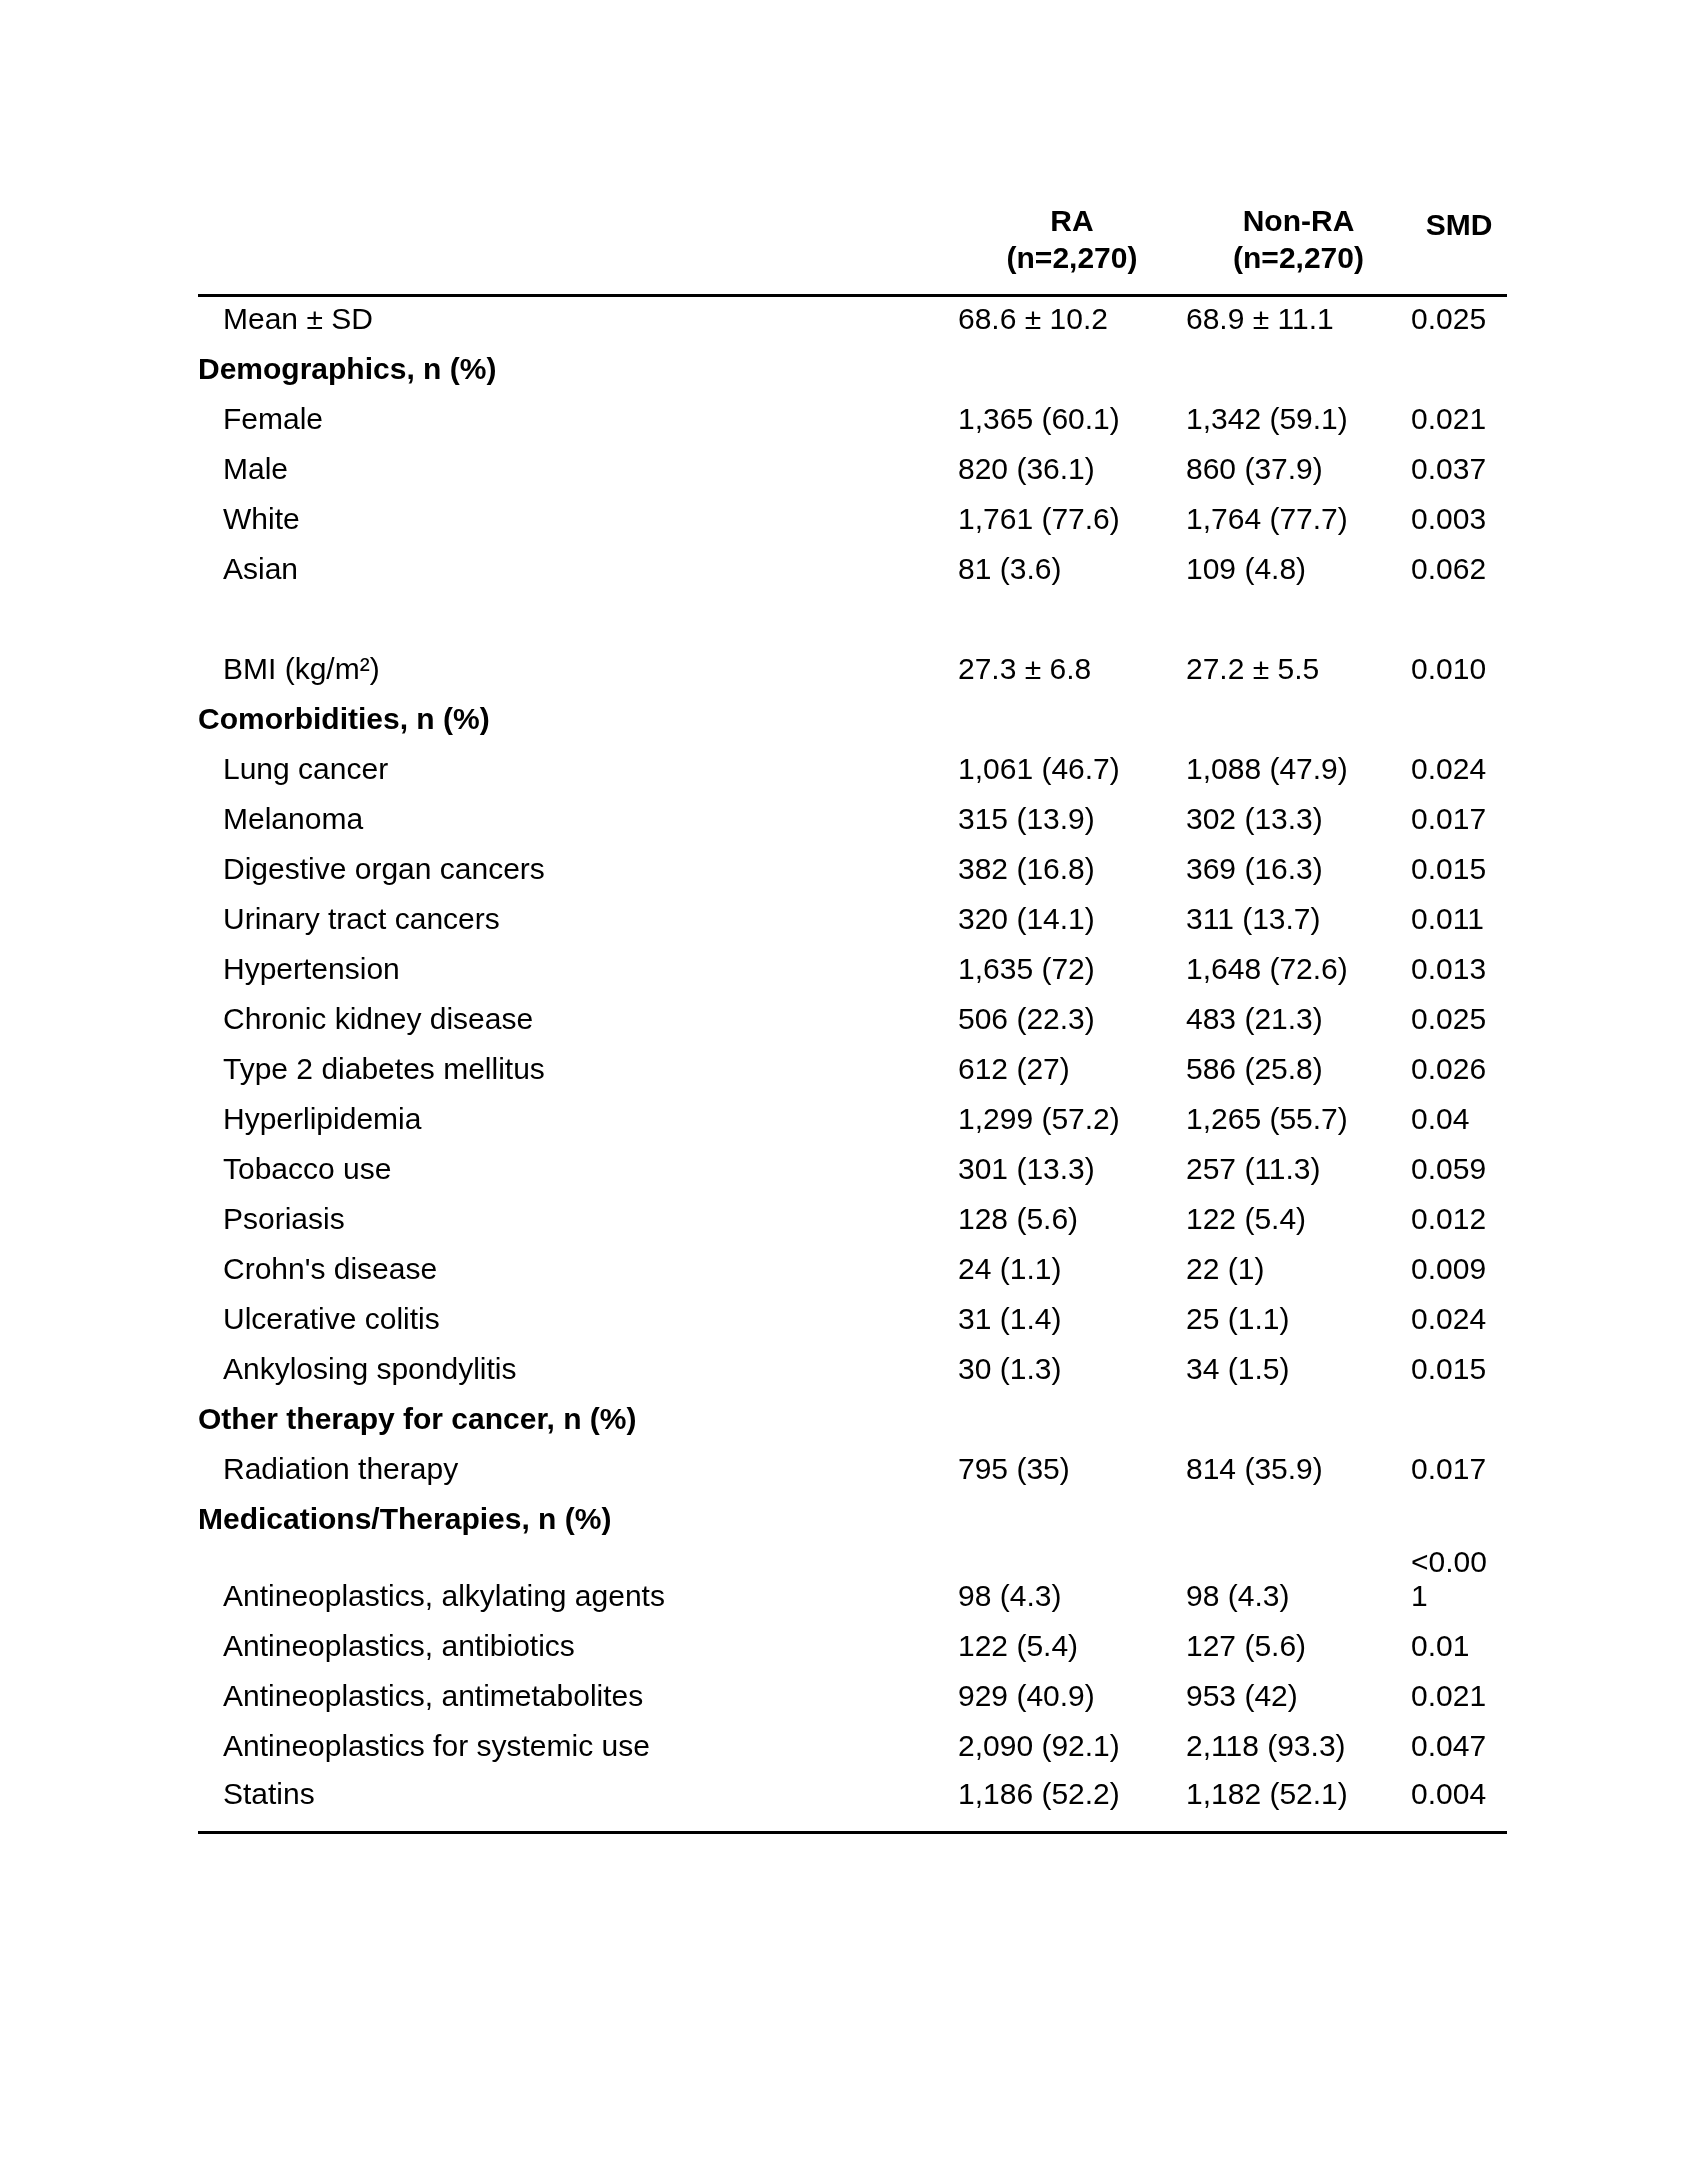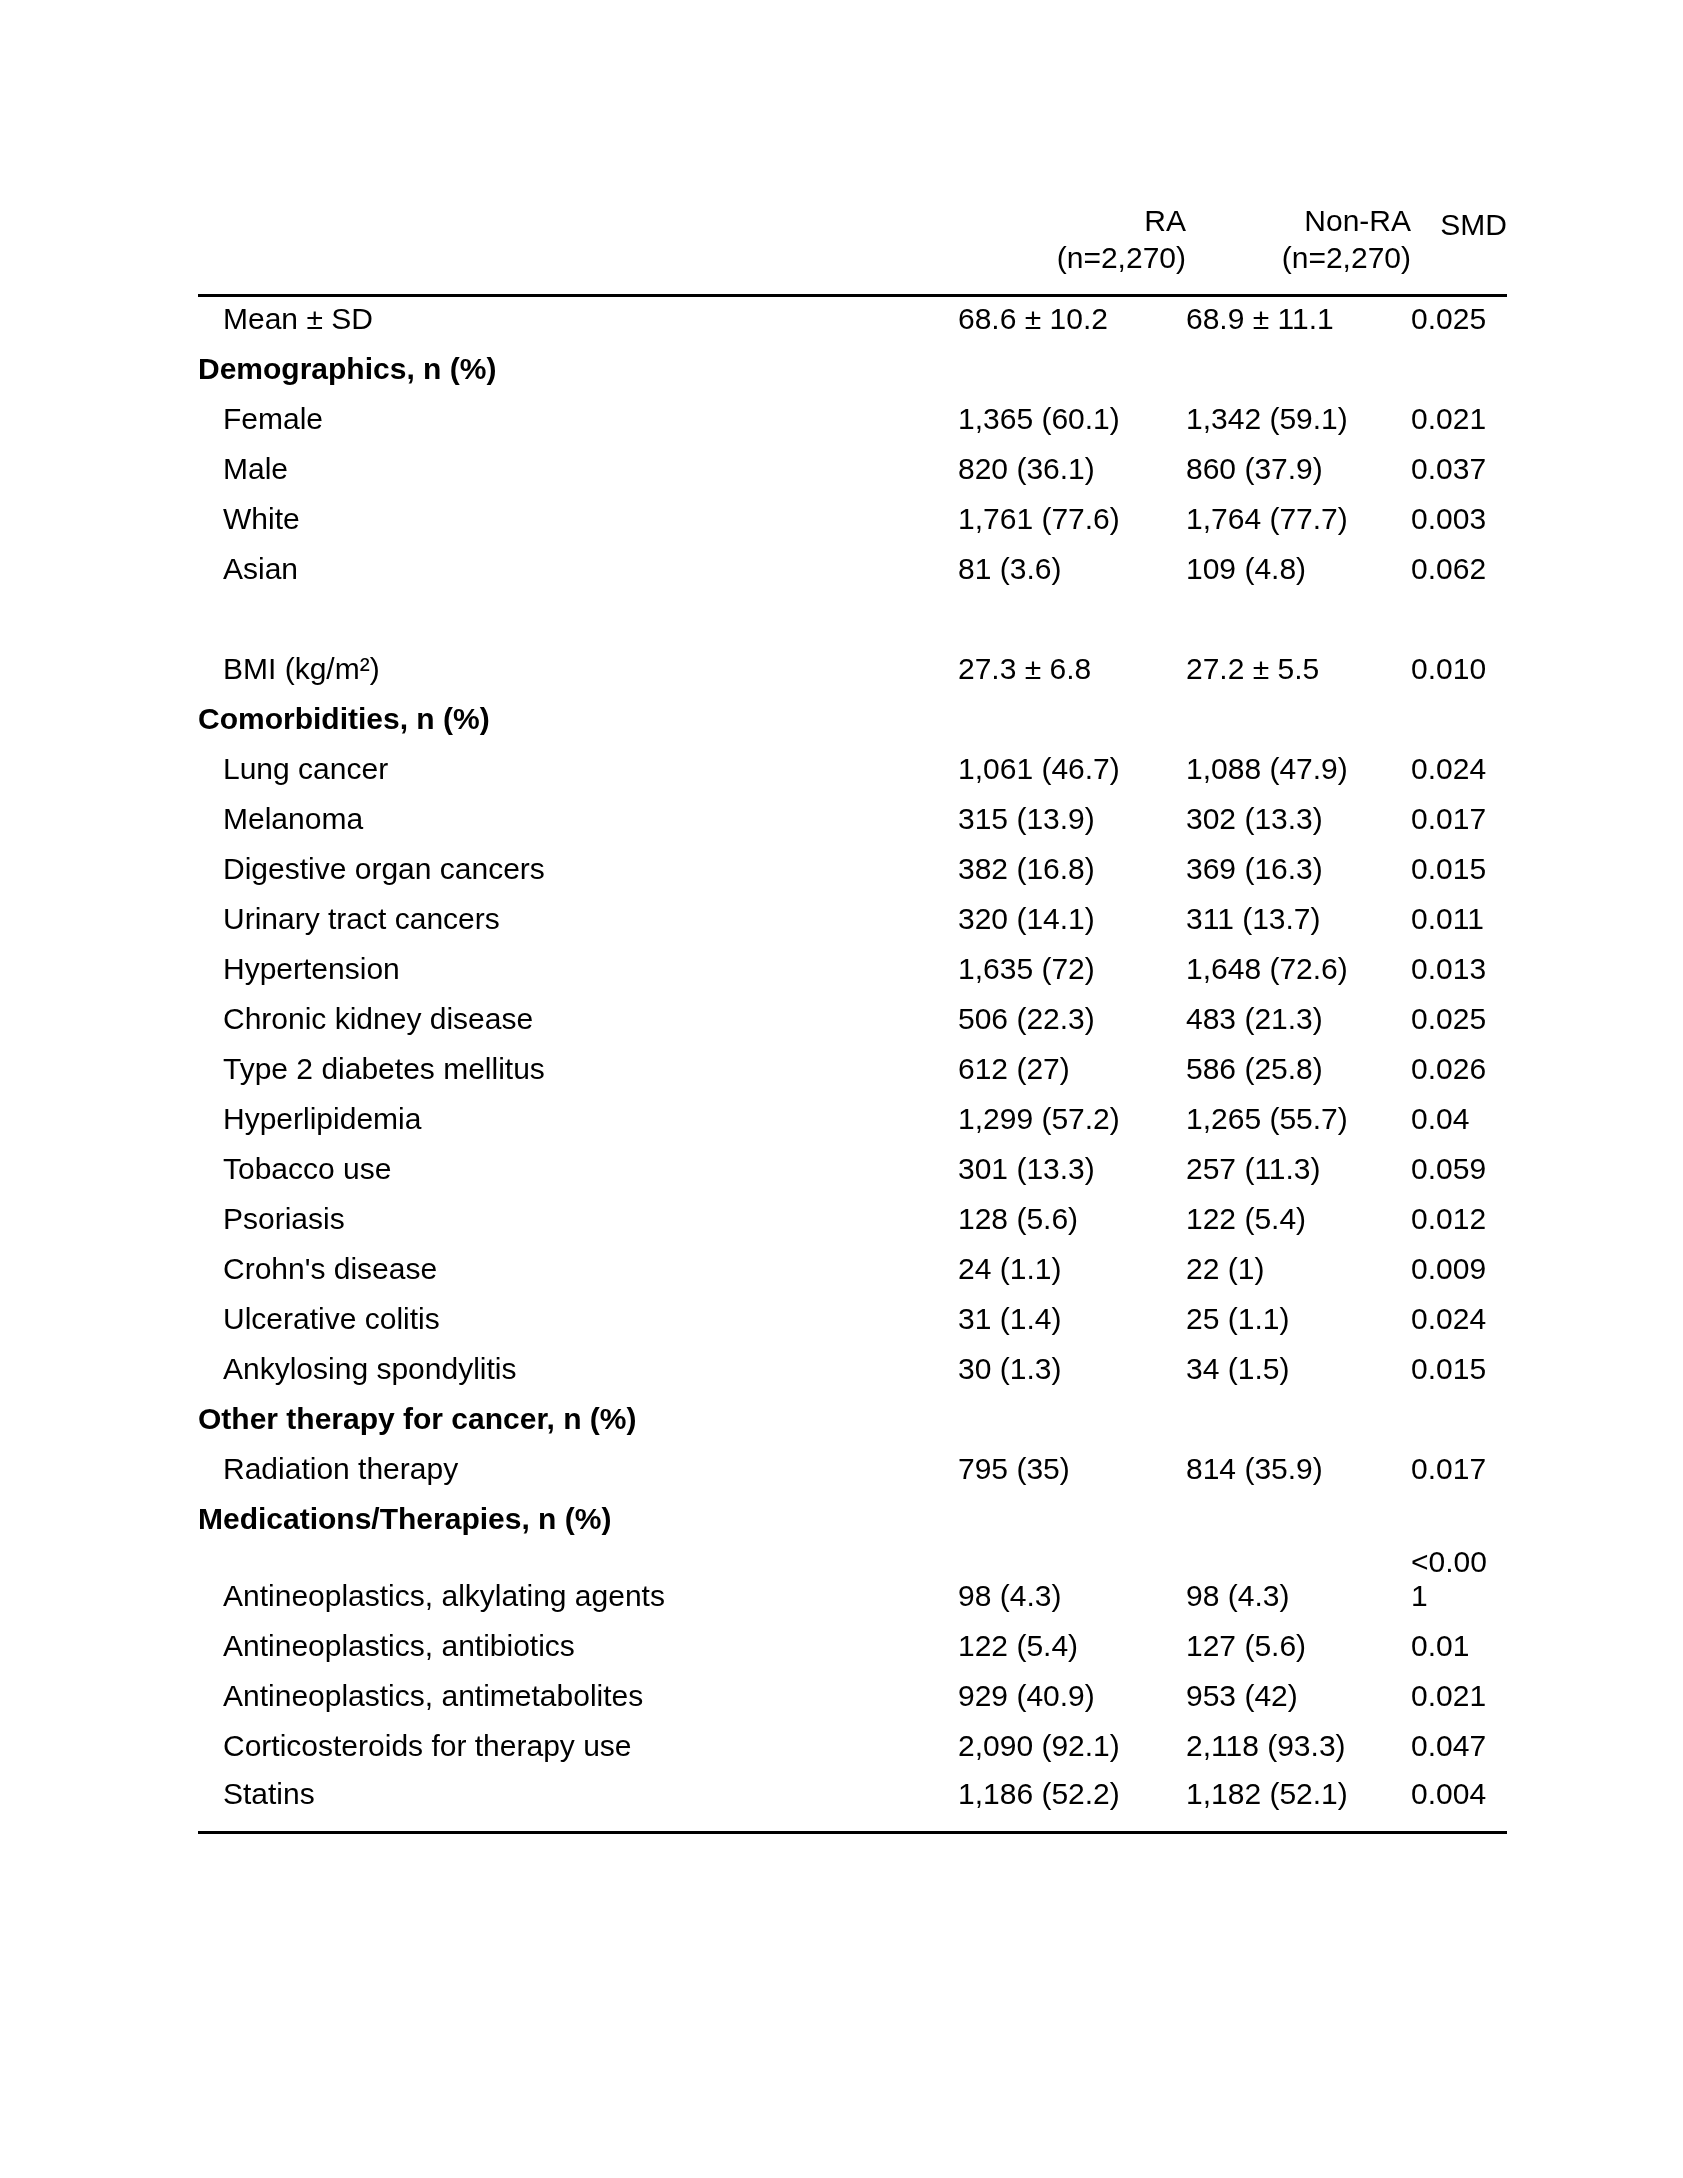--- a/index.html
+++ b/index.html
@@ -20,22 +20,22 @@
     table-layout: fixed;
     font-size: 30px;
     line-height: 34px;
   }
   col.c-label  { width: 760px; }
   col.c-ra     { width: 228px; }
   col.c-nonra  { width: 225px; }
   col.c-smd    { width: 96px; }
 
   thead th {
-    font-weight: normal;
-    text-align: right;
+    font-weight: bold;
+    text-align: center;
     vertical-align: bottom;
     height: 127px;
     padding: 0 0 18px 0;
     line-height: 37px;
   }
   thead th.smd-h { padding-bottom: 51px; }
 
   tbody {
     border-top: 3px solid #000;
     border-bottom: 3px solid #000;
@@ -240,21 +240,21 @@
           <td class="val">127 (5.6)</td>
           <td class="val smd">0.01</td>
         </tr>
         <tr>
           <td class="indent">Antineoplastics, antimetabolites</td>
           <td class="val">929 (40.9)</td>
           <td class="val">953 (42)</td>
           <td class="val smd">0.021</td>
         </tr>
         <tr>
-          <td class="indent">Corticosteroids for therapy use</td>
+          <td class="indent">Antineoplastics for systemic use</td>
           <td class="val">2,090 (92.1)</td>
           <td class="val">2,118 (93.3)</td>
           <td class="val smd">0.047</td>
         </tr>
         <tr>
           <td class="indent">Statins</td>
           <td class="val">1,186 (52.2)</td>
           <td class="val">1,182 (52.1)</td>
           <td class="val smd">0.004</td>
         </tr>

